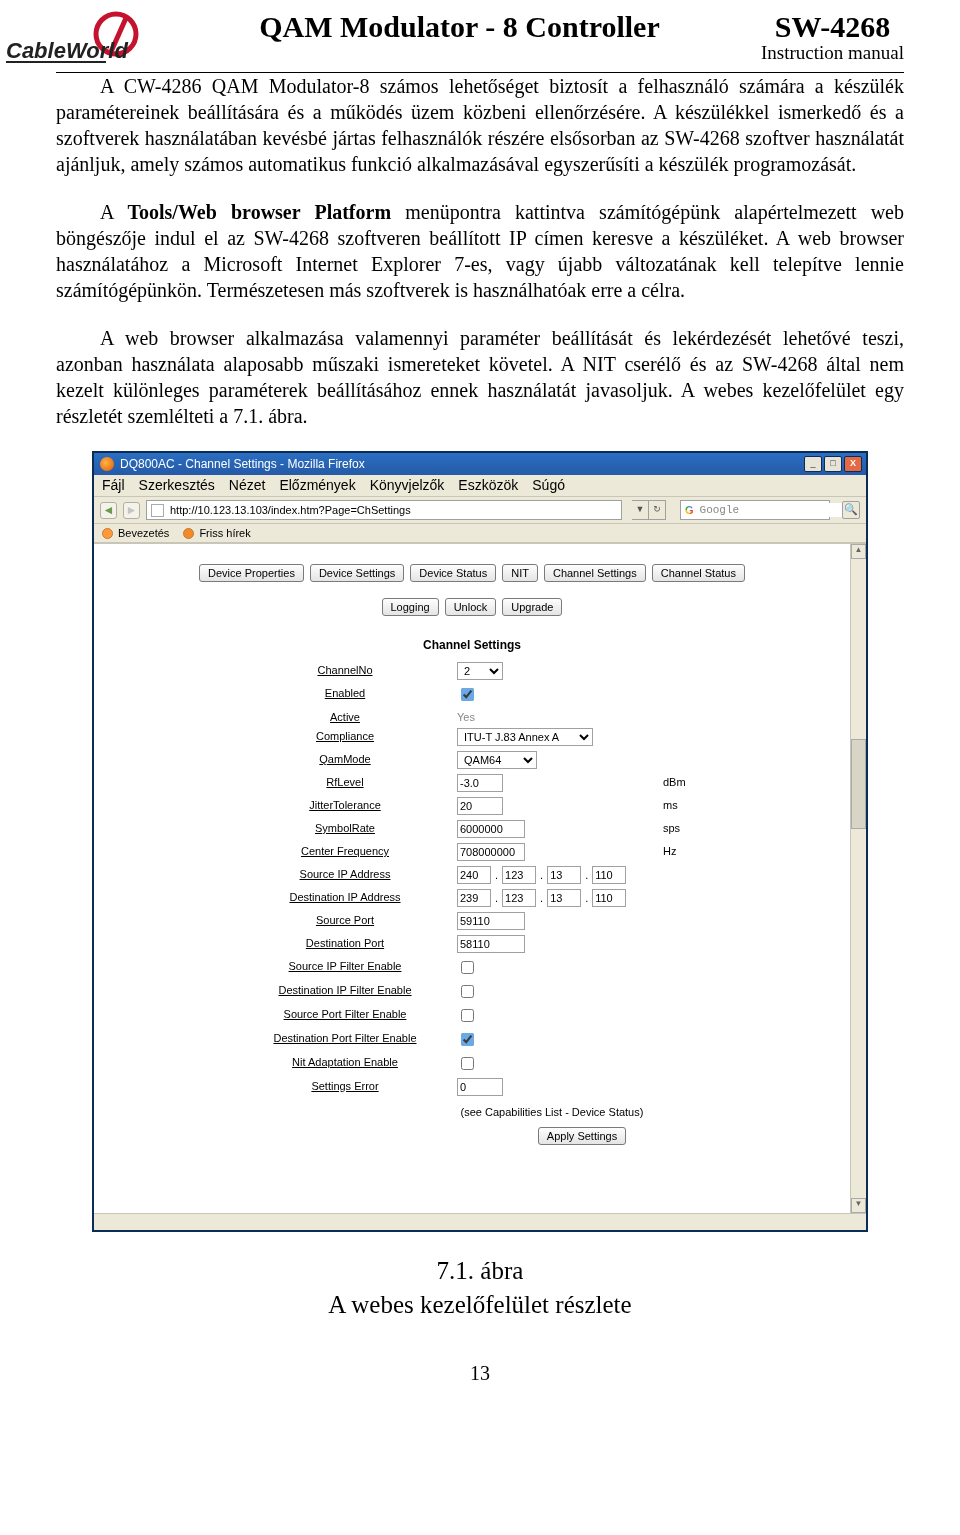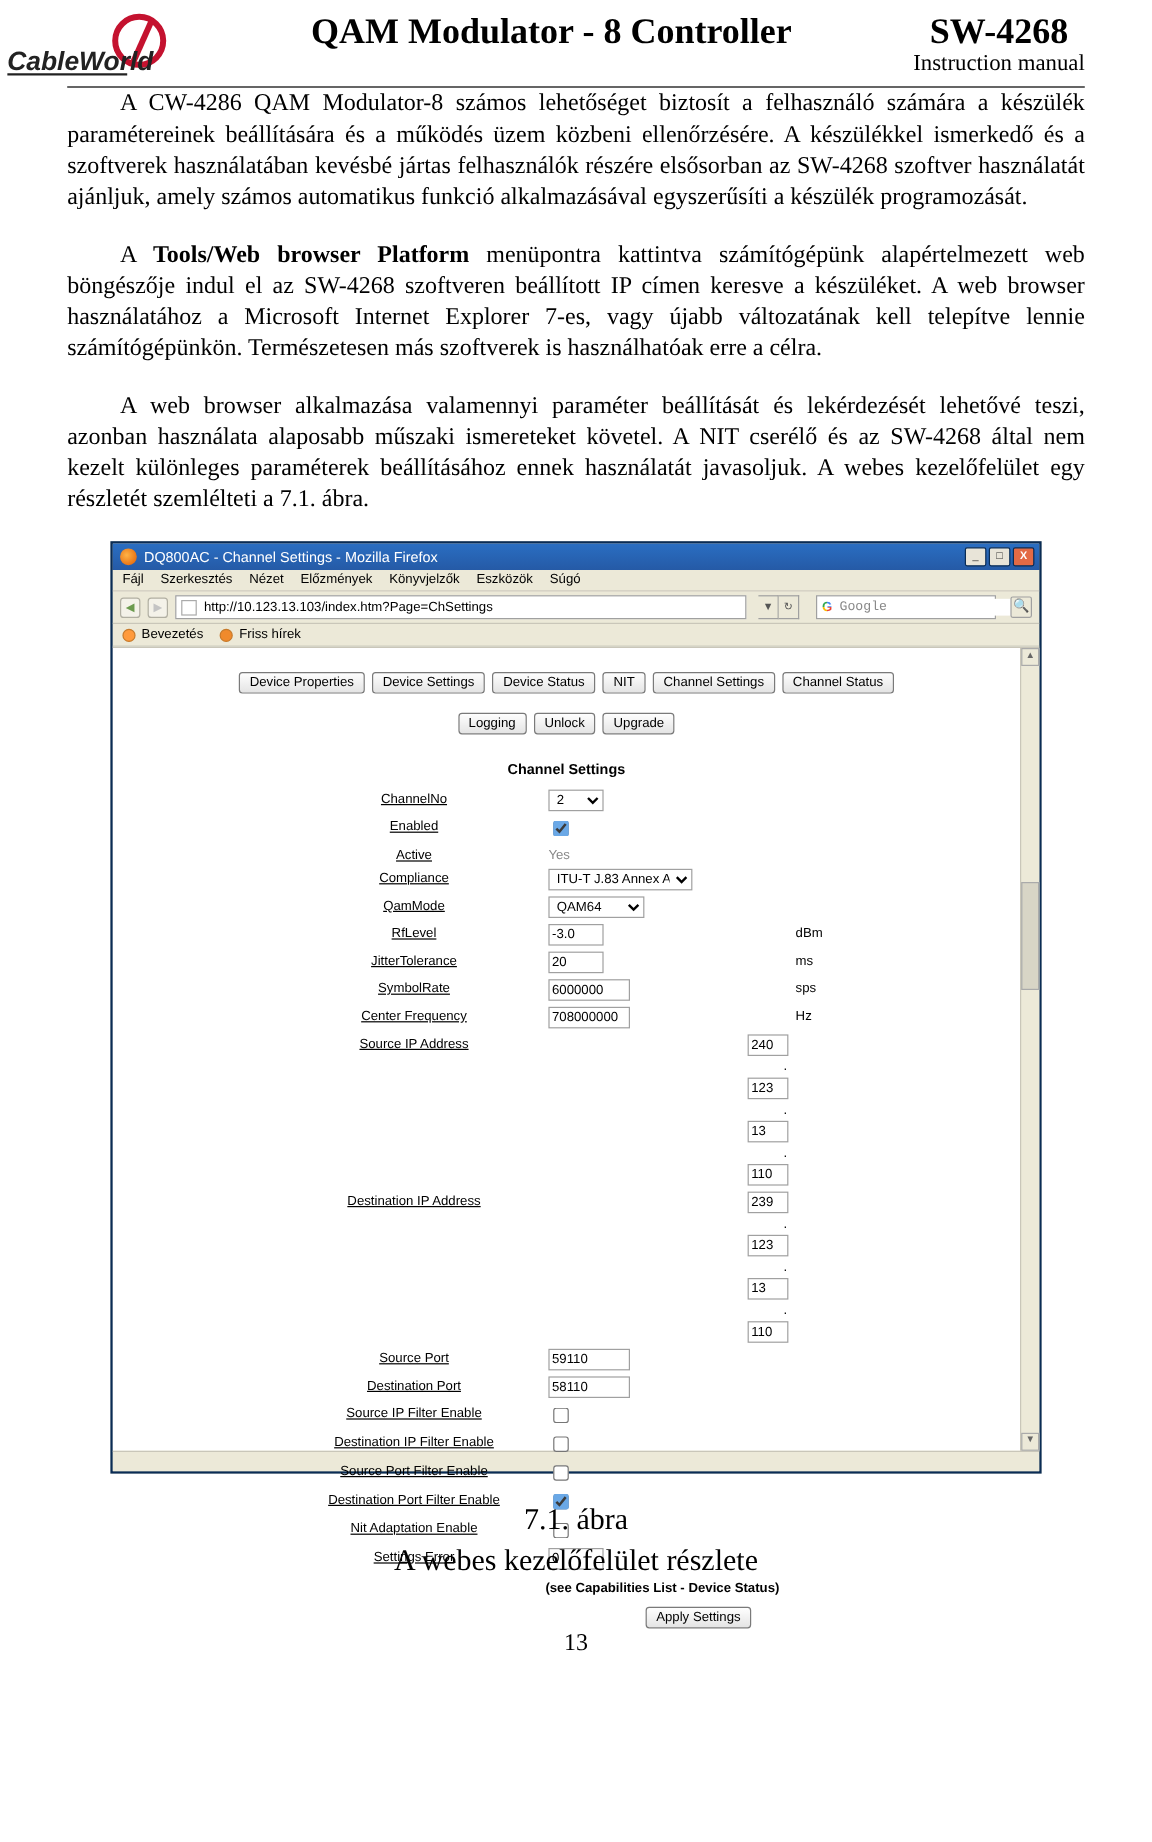--- a/index.html
+++ b/index.html
@@ -49,21 +49,21 @@
   .win-btn {
     width: 18px; height: 16px; background: #e8e4d8;
     border: 1px solid #0a2c55; border-radius: 2px; font-size: 9px;
     text-align: center; line-height: 13px; color: #333;
   }
   .win-close { background:#e36a45; color:#fff; font-weight:bold; }
   .ff-menubar {
     display: flex; gap: 14px; padding: 2px 8px 3px 8px; background: #ece9d8;
     border-bottom: 1px solid #c9c6b9;
   }
-  .ff-menubar span { font-size: 11px; }
+  .ff-menubar span { font-size: 14px; }
   .ff-toolbar {
     display: flex; align-items: center; gap: 6px; padding: 3px 6px;
     border-bottom: 1px solid #c9c6b9; background:#ece9d8;
   }
   .nav-arrow {
     width: 17px; height: 17px; border-radius: 3px;
     background: #f4f2e9; border:1px solid #b1afa2;
     color:#6c9b4f; text-align:center; line-height:14px; font-size:12px;
   }
   .addr-wrap {
@@ -119,27 +119,27 @@
   .section-title { font-weight: bold; font-size: 12px; margin: 14px 0 10px 0; text-align:center; font-family: Tahoma, Arial, sans-serif; }
 
   .form-grid { display:grid; grid-template-columns: 210px 200px 40px; row-gap:5px; column-gap:6px; font-size:11px; font-family: Tahoma, Arial, sans-serif; }
   .form-grid .lbl { text-align: center; padding-right: 2px; padding-top:2px;text-decoration:underline; }
   .form-grid .ctl { text-align: left; }
   .form-grid .unit { text-align: left; padding-top:2px; }
   .sel, .ipt {
     font-size:11px; font-family: inherit; padding:1px 2px;
     border:1px solid #a0a0a0; background:#fff; height:18px;
   }
-  .sel.w50{width:46px;} .sel.w110{width:120px;} .sel.w80{width:80px;}
+  .sel.w50{width:46px;} .sel.w110{width:136px;} .sel.w80{width:80px;}
   .ipt.w50{width:46px;} .ipt.w80{width:68px;} .ipt.w30{width:34px;}
-  .ipseg{display:flex;gap:3px;align-items:flex-end;flex-direction:column;}
+  .ipseg{display:flex;gap:3px;align-items:center;}
   .ipseg .dot{font-size:11px;padding:0 1px;}
   .chk{width:13px;height:13px;vertical-align:middle;accent-color:#6aa8e6;}
   .readonly-yes{color:#888;padding-top:2px;display:inline-block;}
-  .help-line{font-size:11px;font-family:Tahoma,Arial,sans-serif;margin:10px 0 6px 0;padding-left:160px;font-weight:bold;}
+  .help-line{font-size:11px;font-family:Tahoma,Arial,sans-serif;margin:10px 0 6px 0;padding-left:160px;}
   .apply-row{padding-left:220px;margin-top:6px;}
   .ff-status{height:17px;background:#ece9d8;border-top:1px solid #c9c6b9;}
 
   .fig-caption {
     text-align: center; font-size: 25px; margin-top: 22px; line-height:1.35;
   }
   .page-num { text-align:center; font-size:20px; margin-top:40px; }
 </style>
 </head>
 <body>

